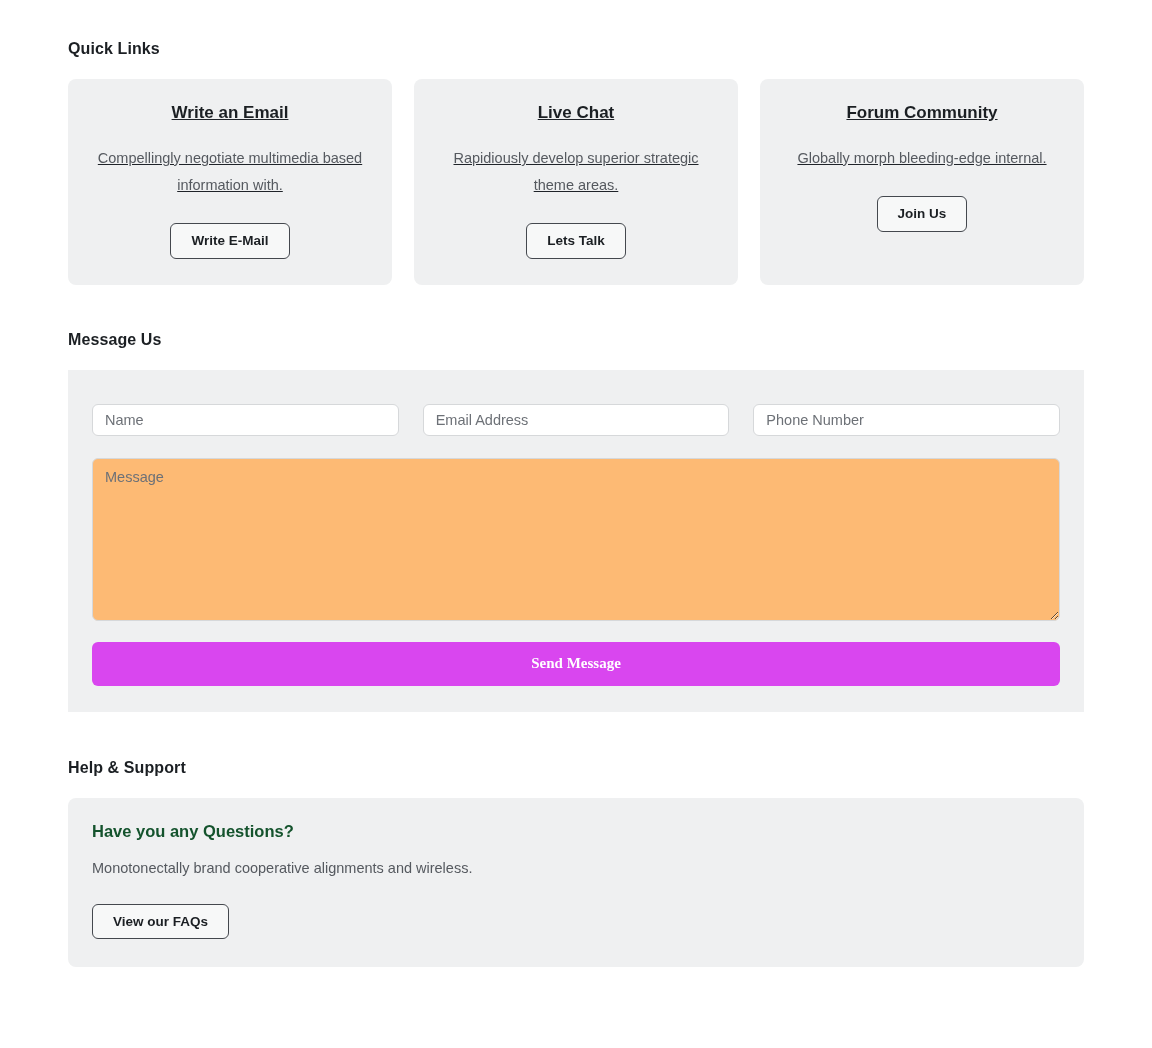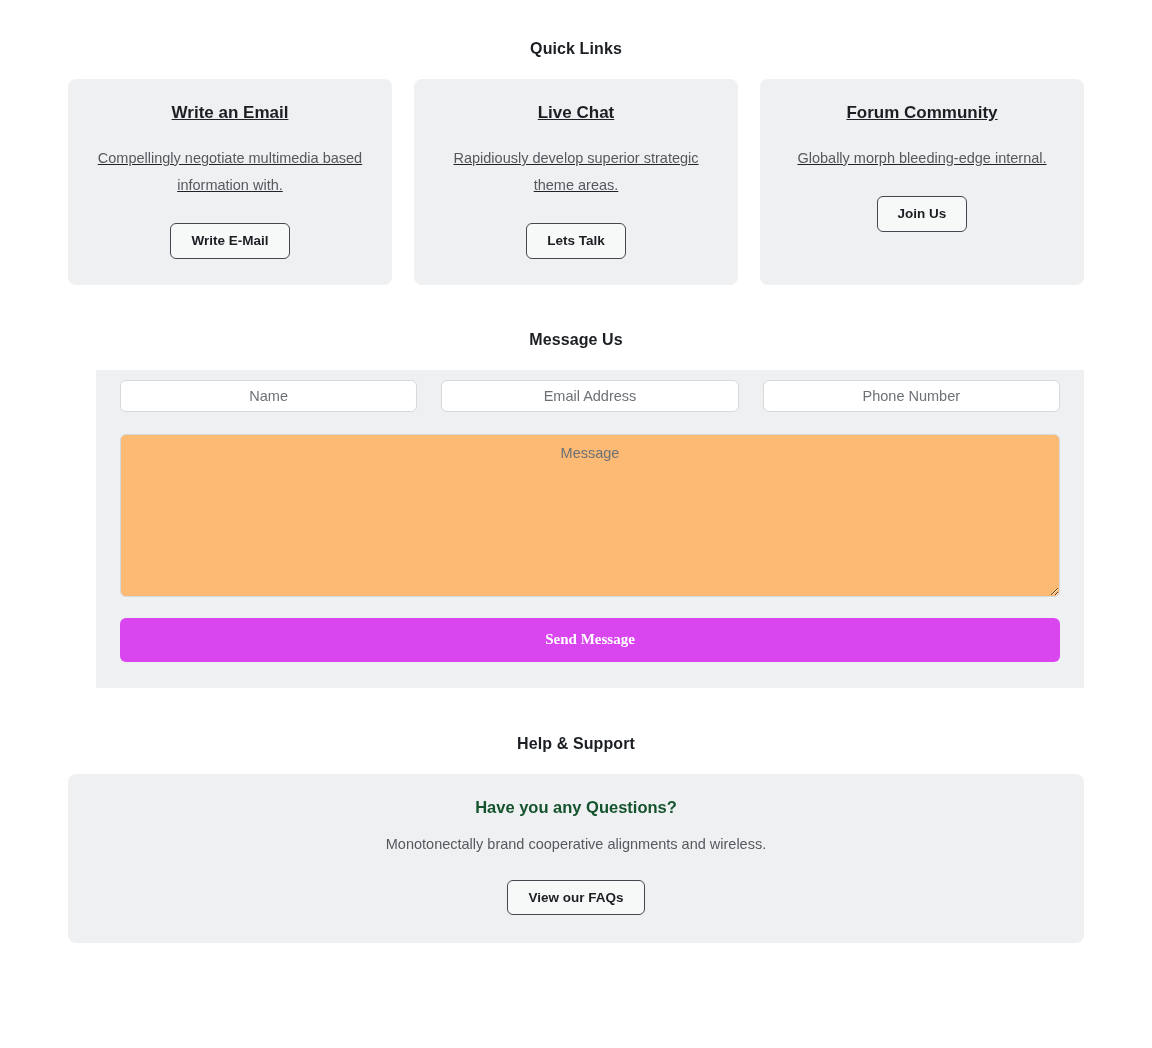--- a/index.html
+++ b/index.html
@@ -1,15 +1,15 @@
 <!DOCTYPE html>
 <html><head>
 <meta charset="utf-8">
 <style>
-  * { box-sizing: border-box; text-align: center; }
+  * { box-sizing: border-box; }
   html, body {
     margin: 0;
     padding: 0;
     background: #ffffff;
     width: 1152px;
     height: 1048px;
     font-family: "Liberation Sans", sans-serif;
     color: #1f2329;
   }
   .page {
@@ -59,23 +59,22 @@
     font-weight: bold;
     color: #1b1f23;
     font-family: "Liberation Sans", sans-serif;
     cursor: pointer;
     line-height: 1;
   }
   
   .form-panel {
     background: #eff0f1;
     border-radius: 0;
-    padding: 10px 24px 26px 24px;
+    padding: 34px 24px 26px 24px;
     margin-bottom: 47px;
-    margin-left: 28px;
   }
   .form-row {
     display: flex;
     gap: 24px;
     margin-bottom: 22px;
   }
   .text-input {
     flex: 1 1 0;
     height: 32px;
     border: 1px solid #d6d8da;

